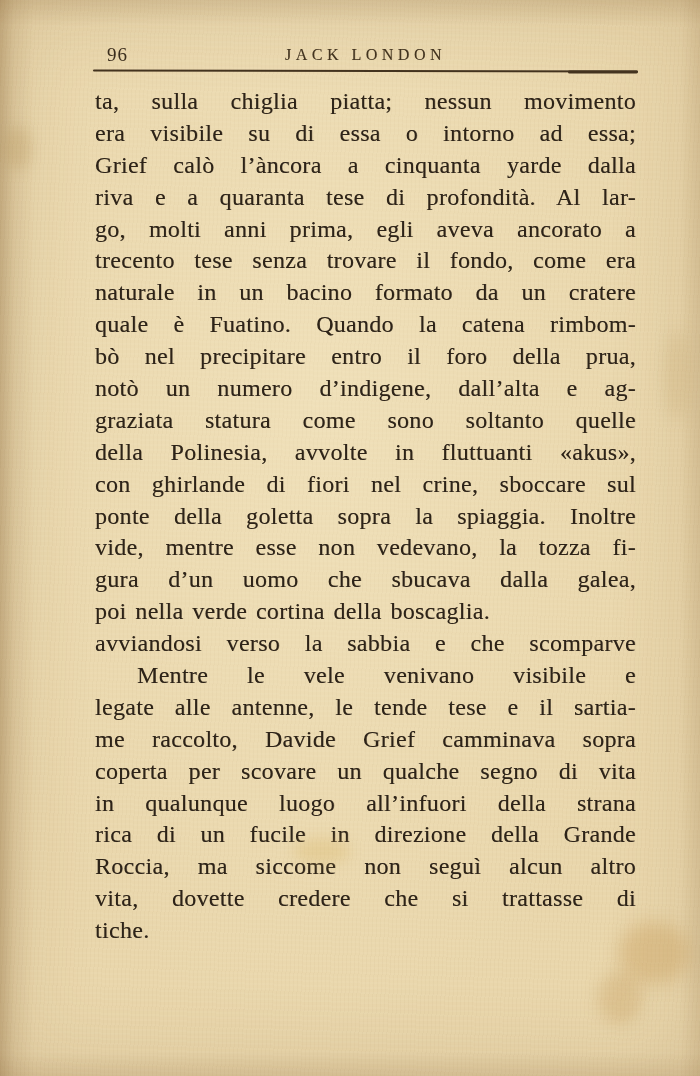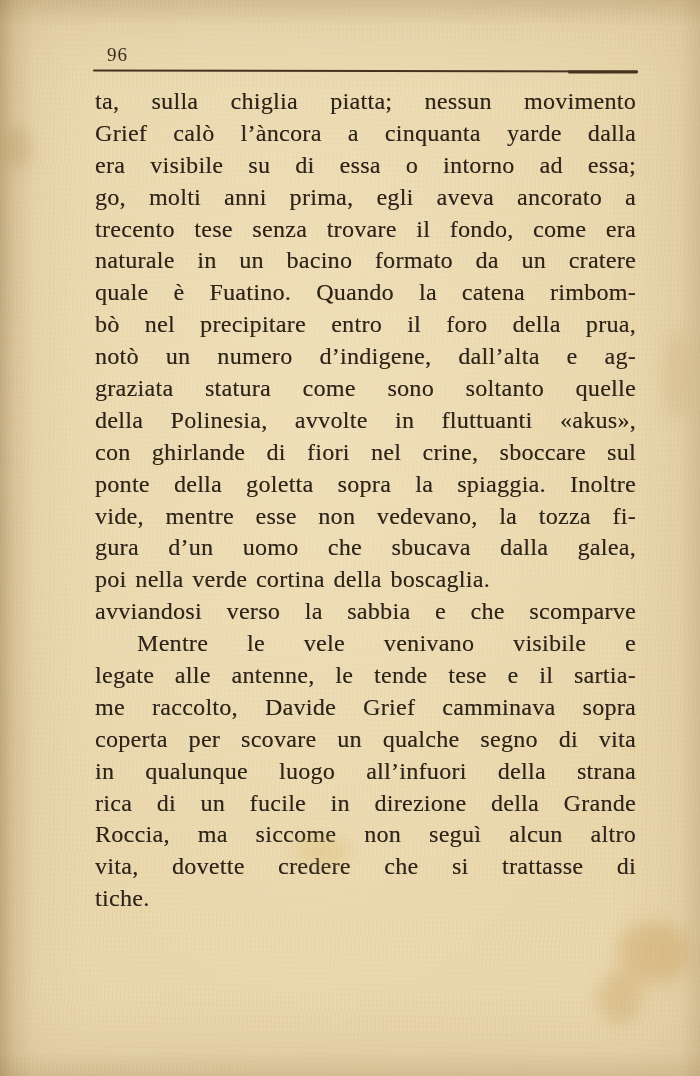--- a/index.html
+++ b/index.html
@@ -56,28 +56,30 @@
   .line.indent{ padding-left:42px; }
   .stain{ position:absolute; border-radius:50%; pointer-events:none; }
 </style>
 </head>
 <body>
 
 <div class="page">
 
   <div class="running-head">
     <span class="folio">96</span>
+    <span class="head-title">JACK LONDON</span>
   </div>
 
   <div class="head-rule"></div>
 
   <main class="body-text" id="body-text">
       <div class="line">ta, sulla chiglia piatta; nessun movimento</div>
+      <div class="line">era visibile su di essa o intorno ad essa;</div>
       <div class="line">Grief calò l’àncora a cinquanta yarde dalla</div>
-      <div class="line">era visibile su di essa o intorno ad essa;</div>
+      <div class="line">riva e a quaranta tese di profondità. Al lar-</div>
       <div class="line">go, molti anni prima, egli aveva ancorato a</div>
       <div class="line">trecento tese senza trovare il fondo, come era</div>
       <div class="line">naturale in un bacino formato da un cratere</div>
       <div class="line">quale è Fuatino. Quando la catena rimbom-</div>
       <div class="line">bò nel precipitare entro il foro della prua,</div>
       <div class="line">notò un numero d’indigene, dall’alta e ag-</div>
       <div class="line">graziata statura come sono soltanto quelle</div>
       <div class="line">della Polinesia, avvolte in fluttuanti «akus»,</div>
       <div class="line">con ghirlande di fiori nel crine, sboccare sul</div>
       <div class="line">ponte della goletta sopra la spiaggia. Inoltre</div>

